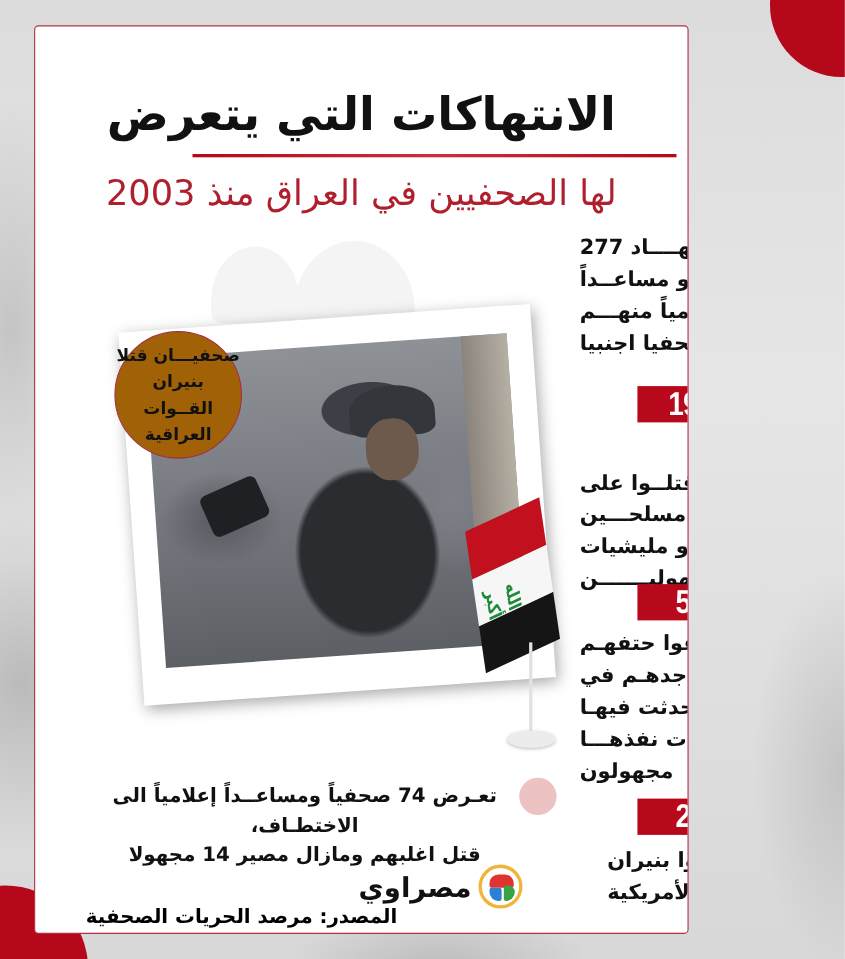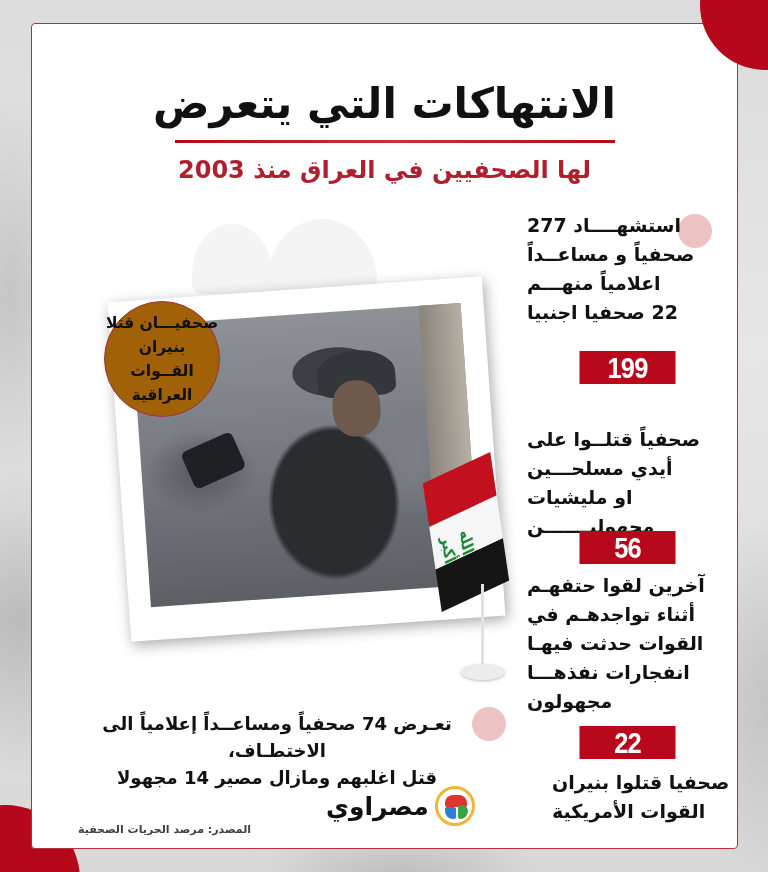--- a/index.html
+++ b/index.html
@@ -22,21 +22,21 @@
       width: 130px; height: 130px; border-radius: 50%;
       background: #b5081b; z-index: 3;
     }
     .corner-circle-bl {
       position: absolute; left: -70px; top: 805px;
       width: 150px; height: 150px; border-radius: 50%;
       background: #b5081b; z-index: 1;
     }
     .card {
       position: absolute; left: 31px; top: 23px;
-      width: 707px; height: 826px;
+      width: 595px; height: 826px;
       background: #ffffff;
       border: 1.5px solid #b0303e;
       border-radius: 4px;
       z-index: 2;
       overflow: hidden;
     }
     .dome {
       position: absolute; background: #f4f4f4;
       border-radius: 50% 50% 10px 10px / 70% 70% 10px 10px;
     }
@@ -47,21 +47,21 @@
       font-weight: bold; font-size: 42px; color: #111;
       letter-spacing: -1px;
     }
     .title-rule {
       position: absolute; left: 143px; width: 440px; top: 116px; height: 3px;
       background: linear-gradient(90deg, #b5081b, #c8303d, #b5081b);
     }
     .subtitle {
       position: absolute; left: 0; width: 100%; top: 132px;
       text-align: center; direction: rtl;
-      font-weight: bold; font-size: 24px; color: #b01f2e;
+      font-weight: normal; font-size: 32px; color: #b01f2e;
     }
     .stat-text {
       position: absolute; direction: rtl; text-align: left;
       font-weight: bold; color: #111; font-size: 19px; line-height: 29px;
     }
     .pink-dot {
       position: absolute; width: 34px; height: 34px; border-radius: 50%;
       background: #ecc2c3;
     }
     .num-box {
@@ -149,21 +149,21 @@
       width: 40px; height: 40px; border-radius: 50%;
       border: 3px solid #f0b43a; background: #fff; position: relative;
       overflow: hidden;
     }
     .logo-mark .r { position:absolute; left:7px; top:6px; width:22px; height:12px; background:#e0342f; border-radius:8px 8px 2px 2px; }
     .logo-mark .b { position:absolute; left:7px; top:18px; width:11px; height:12px; background:#2c7fd3; border-radius:2px 2px 2px 8px; }
     .logo-mark .g { position:absolute; left:20px; top:16px; width:10px; height:14px; background:#3aa245; border-radius:2px 6px 8px 2px; }
     .logo-text { font-weight: bold; font-size: 25px; color: #111; }
     .source {
       position: absolute; left: 77px; top: 822px;
-      direction: rtl; font-weight: bold; font-size: 11px; color: #404040;
+      direction: rtl; font-weight: bold; font-size: 18px; color: #000000;
       z-index: 3;
     }
   </style>
 </head>
 <body>
 
 <div class="bg-smoke"></div>
 <div class="corner-circle-tr"></div>
 <div class="corner-circle-bl"></div>
 

